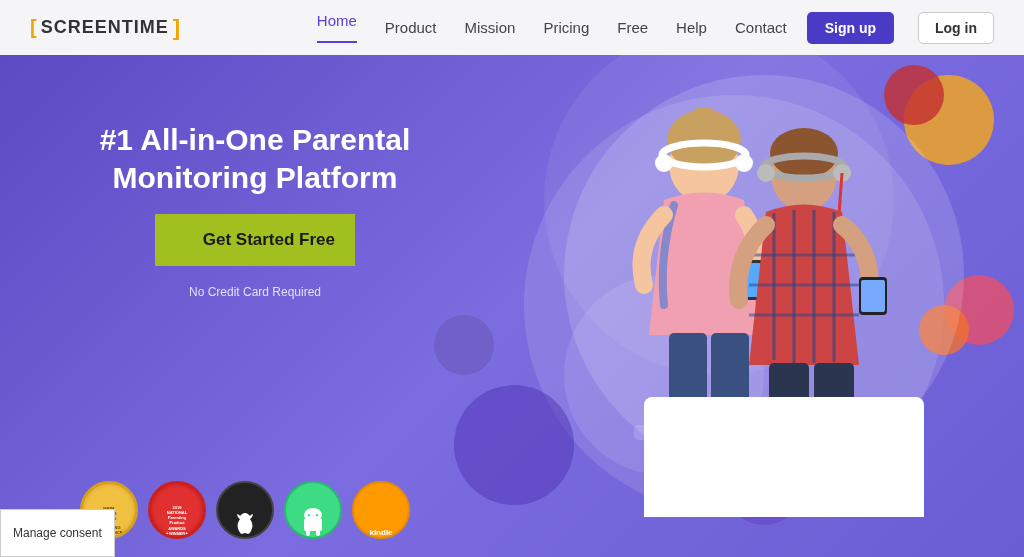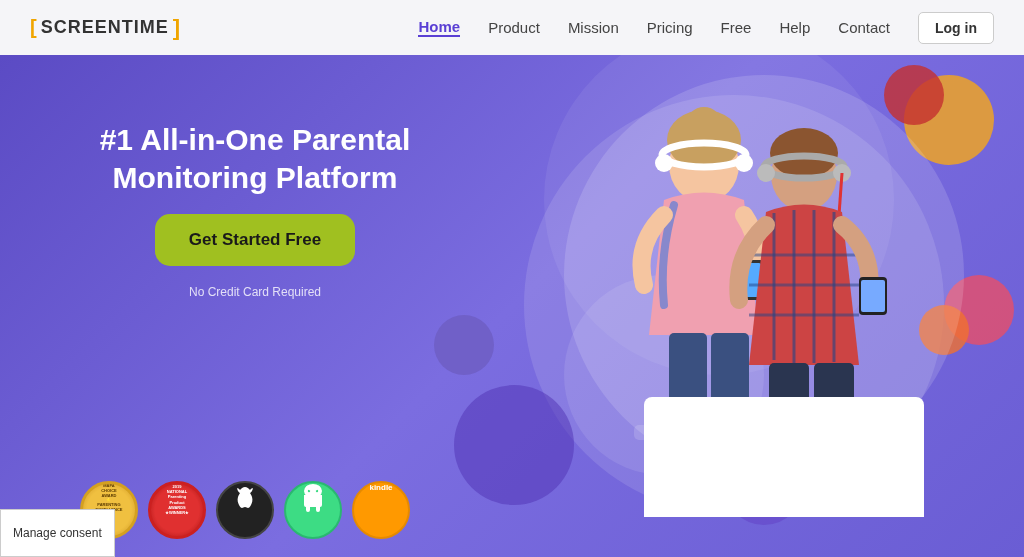--- a/index.html
+++ b/index.html
@@ -43,43 +43,42 @@
     }
     .nav-link {
       font-size: 15px;
       color: #444;
       text-decoration: none;
       cursor: pointer;
     }
     .nav-link.active {
       color: #5a3fd4;
       border-bottom: 2px solid #5a3fd4;
-      padding-bottom: 0;
-      font-weight: bold;
+      padding-bottom: 12px;
     }
     .btn-signup {
       background: #4a3bc7;
       color: white;
       border: none;
       padding: 8px 18px;
       border-radius: 5px;
       font-size: 14px;
       font-weight: 600;
       cursor: pointer;
     }
     .btn-login {
       background: white;
       color: #333;
       border: 1.5px solid #ccc;
       padding: 7px 16px;
       border-radius: 5px;
       font-size: 14px;
       font-weight: 600;
       cursor: pointer;
-      margin-left: 8px;
+      margin-left: 24px;
     }
 
     
     .hero {
       background: linear-gradient(135deg, #5b4bc4 0%, #7b6de0 50%, #6a5dd4 100%);
       height: 502px;
       position: relative;
       overflow: hidden;
       display: flex;
       align-items: flex-start;
@@ -169,23 +168,23 @@
       text-align: center;
     }
     .btn-cta {
       display: block;
       width: 200px;
       margin: 0 auto;
       background: #a0c020;
       color: #1a1a1a;
       font-size: 17px;
       font-weight: 700;
-      text-align: center;
+      text-align: right;
       padding: 16px 20px;
-      border-radius: 15px;
+      border-radius: 0;
       border: none;
       cursor: pointer;
     }
     .no-cc {
       text-align: center;
       color: rgba(255,255,255,0.8);
       font-size: 12px;
       margin-top: 19px;
     }
 
@@ -196,21 +195,21 @@
       left: 80px;
       display: flex;
       align-items: center;
       gap: 10px;
       z-index: 5;
     }
     .badge-circle {
       width: 58px; height: 58px;
       border-radius: 50%;
       display: flex;
-      align-items: flex-start;
+      align-items: flex-end;
       justify-content: center;
       overflow: hidden;
     }
     .badge-gold {
       background: radial-gradient(circle, #f0c040 60%, #c89020 100%);
       border: 3px solid #d4a020;
     }
     .badge-red {
       background: radial-gradient(circle, #e03030 60%, #a01010 100%);
       border: 3px solid #cc2020;
@@ -282,20 +281,21 @@
   </div>
   <nav>
     <a class="nav-link active">Home</a>
     <a class="nav-link">Product</a>
     <a class="nav-link">Mission</a>
     <a class="nav-link">Pricing</a>
     <a class="nav-link">Free</a>
     <a class="nav-link">Help</a>
     <a class="nav-link">Contact</a>
   </nav>
+  <button class="btn-signup">Sign up</button>
   <button class="btn-login">Log in</button>
 </header>
 
 <section class="hero">
 
   <div class="circle circle-top-large-light"></div>
   <div class="circle circle-main-large"></div>
   <div class="circle circle-medium-left"></div>
   <div class="circle circle-top-right-orange"></div>
   <div class="circle circle-top-right-red"></div>

